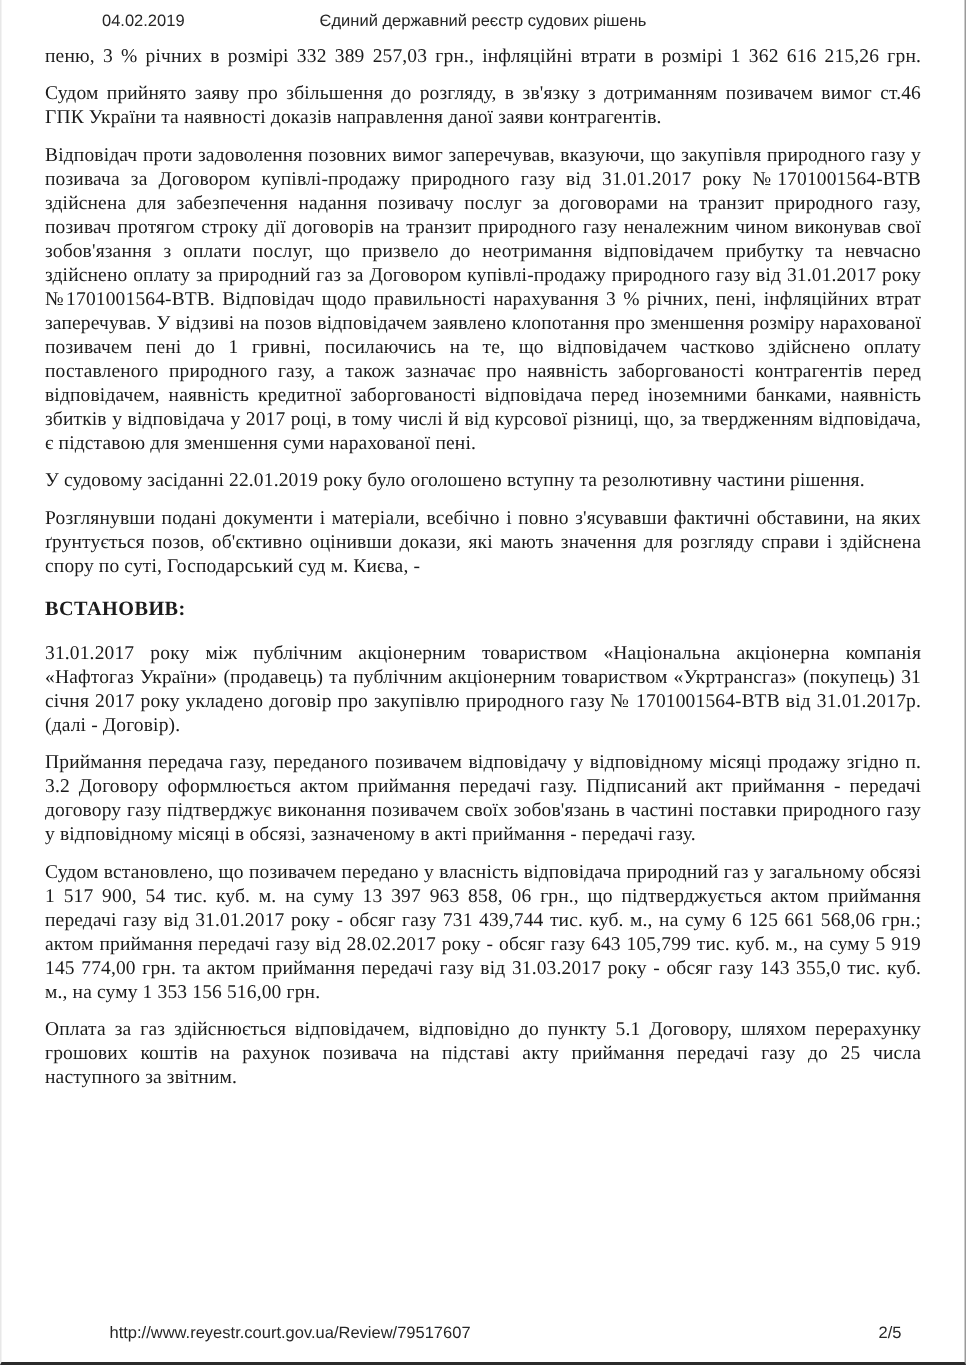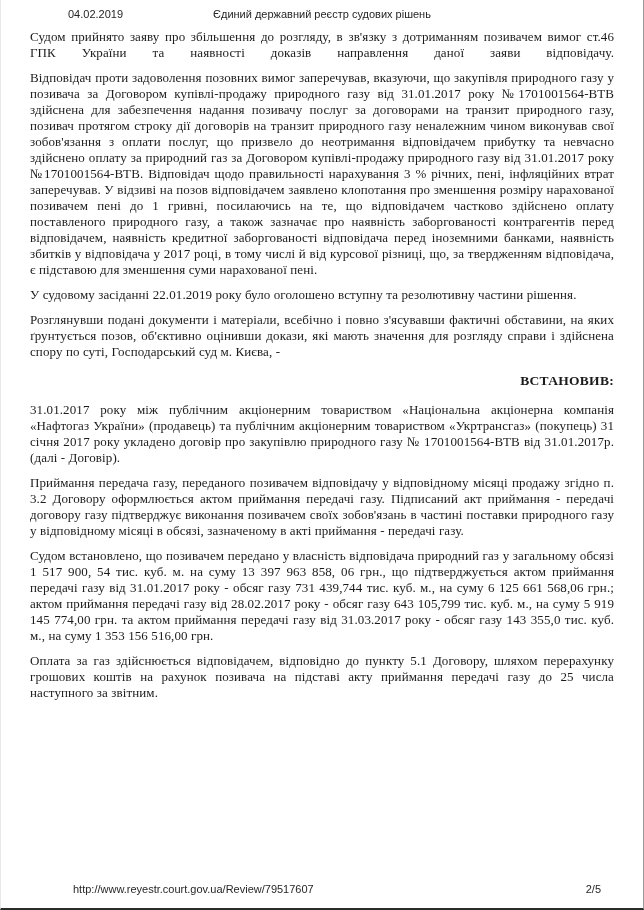--- a/index.html
+++ b/index.html
@@ -57,21 +57,21 @@
     letter-spacing: 0.1px;
   }
   .content .para:first-child {
     text-align-last: justify;
   }
   .heading {
     margin: 13px 0 13px 0;
     font-size: 13.5px;
     line-height: 16px;
     font-weight: 700;
-    text-align: right;
+    text-align: left;
     letter-spacing: 0.3px;
   }
   .print-footer {
     position: absolute;
     left: 28px;
     right: 28px;
     bottom: 11px;
     height: 14px;
     font-family: "Liberation Sans", "DejaVu Sans", sans-serif;
     font-size: 11px;
@@ -94,21 +94,22 @@
 <body>
 
 <div class="page">
 
   <div class="print-header">
     <span class="date">04.02.2019</span>
     <span class="title">Єдиний державний реєстр судових рішень</span>
   </div>
 
   <div class="content">
-      <p class="para">Судом прийнято заяву про збільшення до розгляду, в зв'язку з дотриманням позивачем вимог ст.46 ГПК України та наявності доказів направлення даної заяви відповідачу.</p>
+      <p class="para">пеню, 3 % річних в розмірі 332 389 257,03 грн., інфляційні втрати в розмірі 1 362 616 215,26 грн.</p>
+      <p class="para">Судом прийнято заяву про збільшення до розгляду, в зв'язку з дотриманням позивачем вимог ст.46 ГПК України та наявності доказів направлення даної заяви контрагентів.</p>
       <p class="para">Відповідач проти задоволення позовних вимог заперечував, вказуючи, що закупівля природного газу у позивача за Договором купівлі-продажу природного газу від 31.01.2017 року №1701001564-ВТВ здійснена для забезпечення надання позивачу послуг за договорами на транзит природного газу, позивач протягом строку дії договорів на транзит природного газу неналежним чином виконував свої зобов'язання з оплати послуг, що призвело до неотримання відповідачем прибутку та невчасно здійснено оплату за природний газ за Договором купівлі-продажу природного газу від 31.01.2017 року №1701001564-ВТВ. Відповідач щодо правильності нарахування 3 % річних, пені, інфляційних втрат заперечував. У відзиві на позов відповідачем заявлено клопотання про зменшення розміру нарахованої позивачем пені до 1 гривні, посилаючись на те, що відповідачем частково здійснено оплату поставленого природного газу, а також зазначає про наявність заборгованості контрагентів перед відповідачем, наявність кредитної заборгованості відповідача перед іноземними банками, наявність збитків у відповідача у 2017 році, в тому числі й від курсової різниці, що, за твердженням відповідача, є підставою для зменшення суми нарахованої пені.</p>
       <p class="para">У судовому засіданні 22.01.2019 року було оголошено вступну та резолютивну частини рішення.</p>
       <p class="para">Розглянувши подані документи і матеріали, всебічно і повно з'ясувавши фактичні обставини, на яких ґрунтується позов, об'єктивно оцінивши докази, які мають значення для розгляду справи і здійснена спору по суті, Господарський суд м. Києва, -</p>
       <p class="heading">ВСТАНОВИВ:</p>
       <p class="para">31.01.2017 року між публічним акціонерним товариством «Національна акціонерна компанія «Нафтогаз України» (продавець) та публічним акціонерним товариством «Укртрансгаз» (покупець) 31 січня 2017 року укладено договір про закупівлю природного газу № 1701001564-ВТВ від 31.01.2017р. (далі - Договір).</p>
       <p class="para">Приймання передача газу, переданого позивачем відповідачу у відповідному місяці продажу згідно п. 3.2 Договору оформлюється актом приймання передачі газу. Підписаний акт приймання - передачі договору газу підтверджує виконання позивачем своїх зобов'язань в частині поставки природного газу у відповідному місяці в обсязі, зазначеному в акті приймання - передачі газу.</p>
       <p class="para">Судом встановлено, що позивачем передано у власність відповідача природний газ у загальному обсязі 1 517 900, 54 тис. куб. м. на суму 13 397 963 858, 06 грн., що підтверджується актом приймання передачі газу від 31.01.2017 року - обсяг газу 731 439,744 тис. куб. м., на суму 6 125 661 568,06 грн.; актом приймання передачі газу від 28.02.2017 року - обсяг газу 643 105,799 тис. куб. м., на суму 5 919 145 774,00 грн. та актом приймання передачі газу від 31.03.2017 року - обсяг газу 143 355,0 тис. куб. м., на суму 1 353 156 516,00 грн.</p>
       <p class="para">Оплата за газ здійснюється відповідачем, відповідно до пункту 5.1 Договору, шляхом перерахунку грошових коштів на рахунок позивача на підставі акту приймання передачі газу до 25 числа наступного за звітним.</p>
     </div>
 

